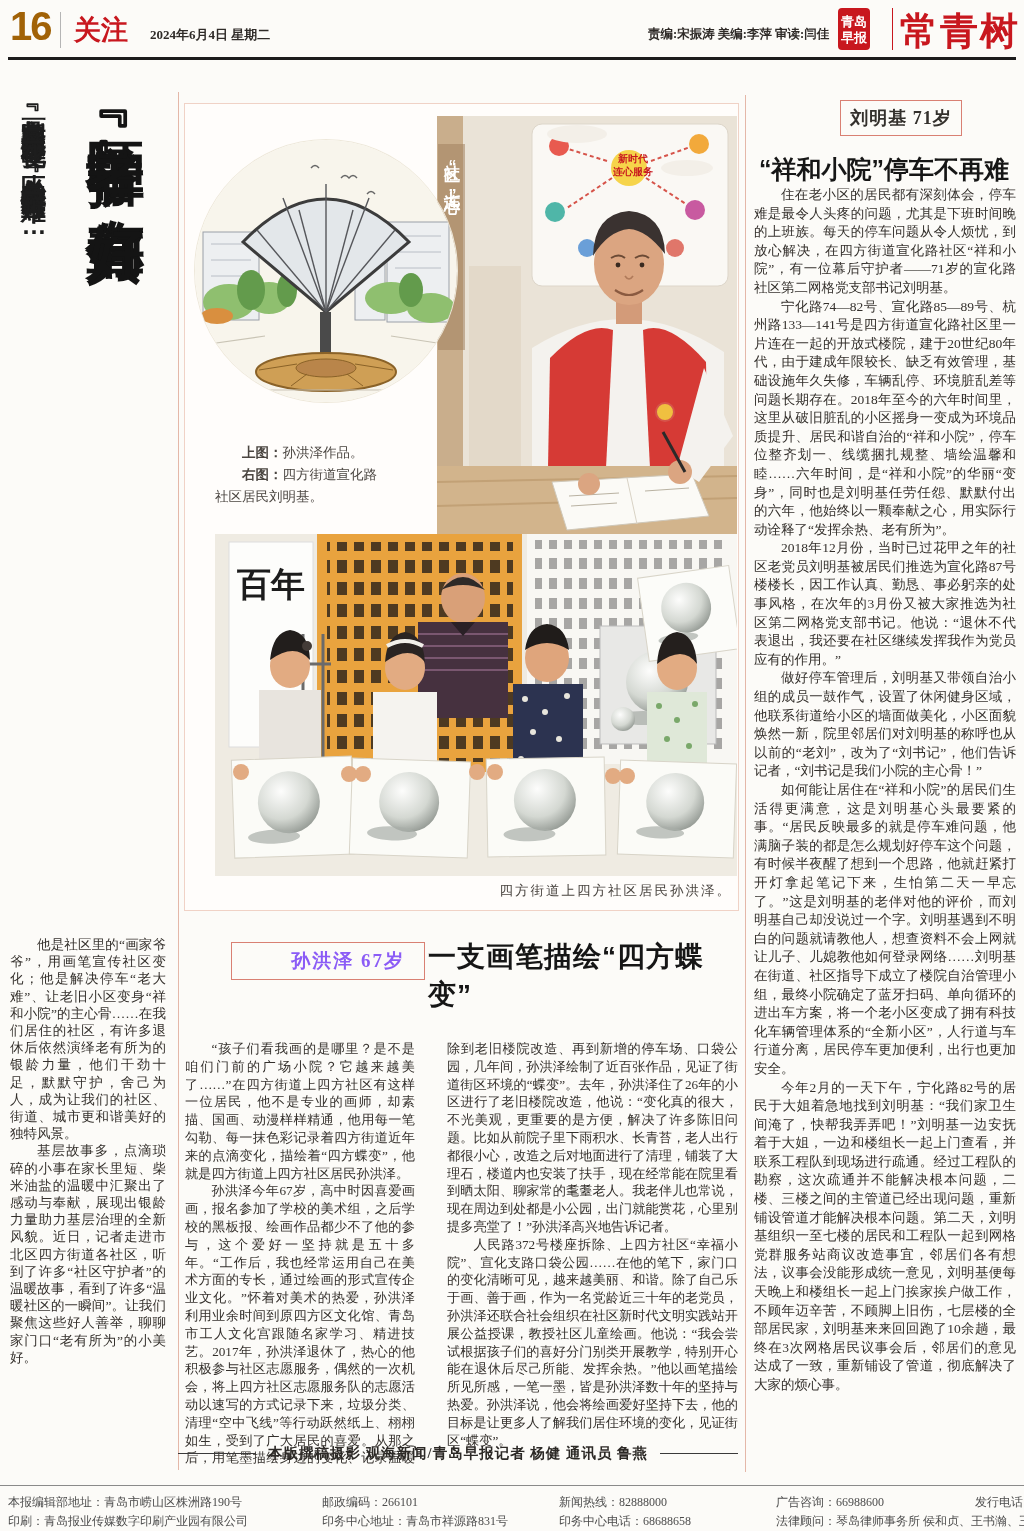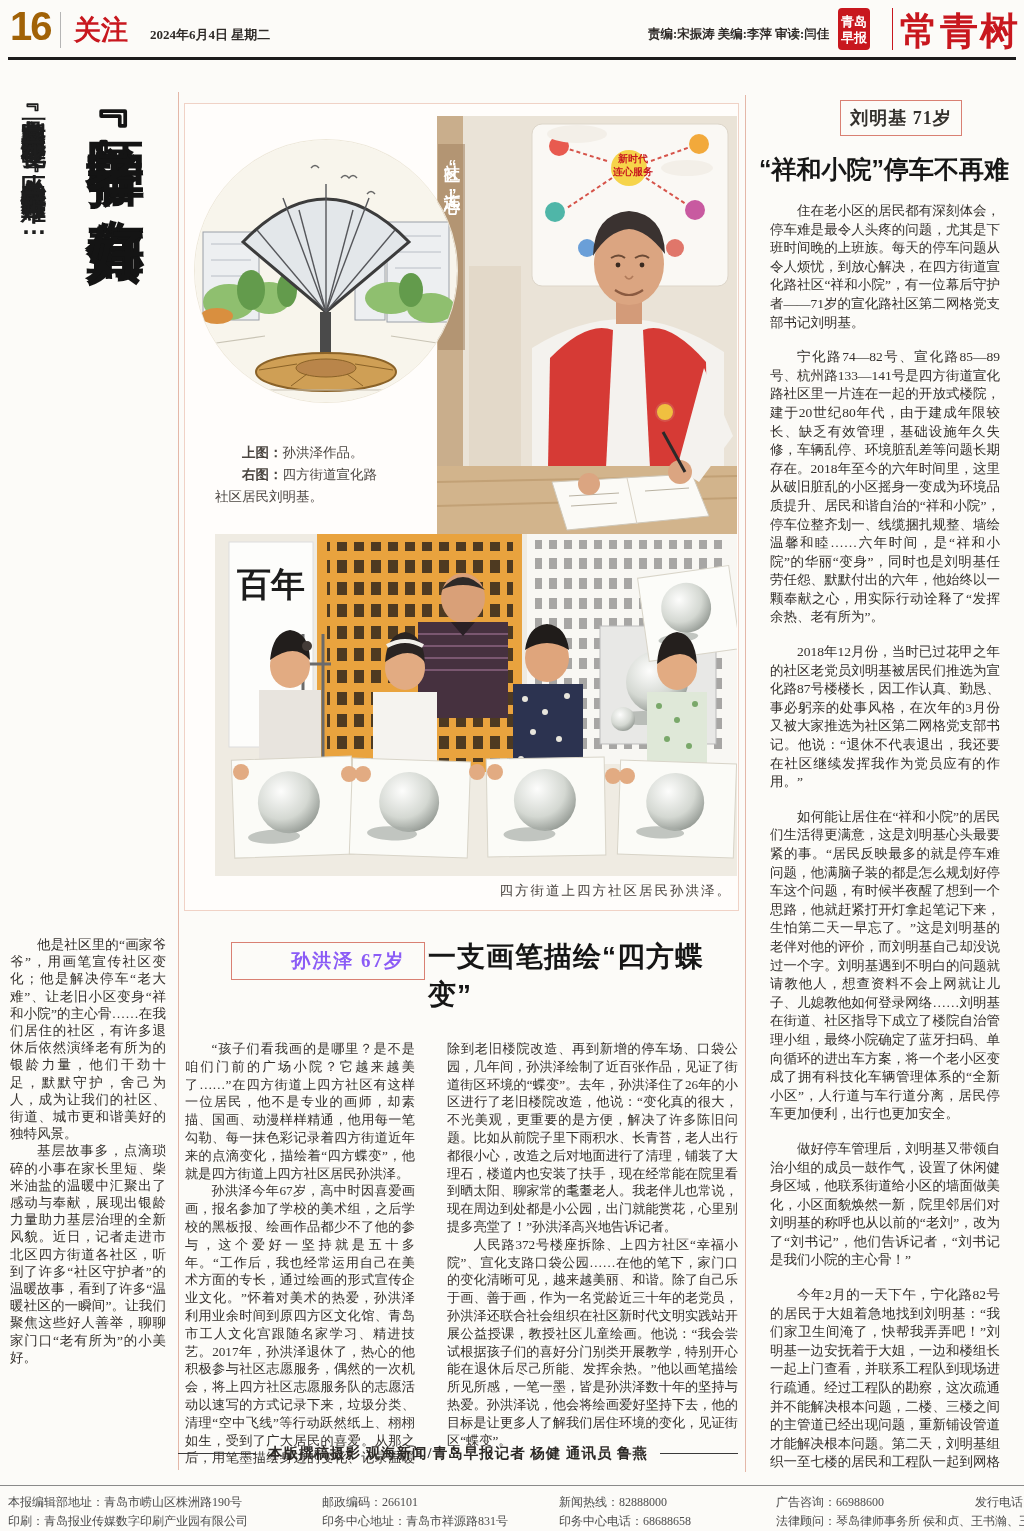--- a/index.html
+++ b/index.html
@@ -54,21 +54,21 @@
           font-size:14.5px;font-weight:bold;color:#2c2926;}
   .credit::before,.credit::after{content:"";flex:1;border-top:1.5px solid #3a3a3a;}
   .credit span{padding:0 12px;letter-spacing:1px;}
   
   .liu-head-box{position:absolute;left:840px;top:100px;width:120px;height:34px;border:1.5px solid #d98073;
                 display:flex;align-items:center;justify-content:center;font-size:18px;font-weight:bold;color:#33302c;letter-spacing:1px;}
   .liu-title{position:absolute;left:752px;top:142px;width:264px;text-align:center;font-family:"Liberation Sans",sans-serif;
              font-size:25px;font-weight:900;color:#161616;margin-top:11px;}
   .liu-body{position:absolute;left:754px;top:186px;width:262px;height:1286px;overflow:hidden;
             font-size:13.5px;line-height:18.6px;text-align:justify;color:#34302c;}
-  .liu-body p{margin:16px;text-indent:2em;}
+  .liu-body p{margin:0;text-indent:2em;}
   
   .footer{position:absolute;left:0;top:1485px;width:1024px;height:46px;border-top:1.5px solid #8a8a8a;
           font-size:12px;color:#4c4c4c;}
   .footer .fr{position:absolute;left:8px;width:1010px;display:grid;grid-template-columns:295px 218px 198px 180px 0fr;column-gap:19px;white-space:nowrap;}
   .footer .r1{top:8px;}
   .footer .r2{top:27px;}
 </style>
 </head>
 <body>
 
@@ -365,22 +365,22 @@
   <div class="credit">
       <span>本版撰稿摄影 观海新闻/青岛早报记者 杨健 通讯员 鲁燕</span>
     </div>
 
   <div class="liu-head-box">刘明基 71岁</div>
   <div class="liu-title">“祥和小院”停车不再难</div>
   <div class="liu-body">
       <p>住在老小区的居民都有深刻体会，停车难是最令人头疼的问题，尤其是下班时间晚的上班族。每天的停车问题从令人烦忧，到放心解决，在四方街道宣化路社区“祥和小院”，有一位幕后守护者——71岁的宣化路社区第二网格党支部书记刘明基。</p>
       <p>宁化路74—82号、宣化路85—89号、杭州路133—141号是四方街道宣化路社区里一片连在一起的开放式楼院，建于20世纪80年代，由于建成年限较长、缺乏有效管理，基础设施年久失修，车辆乱停、环境脏乱差等问题长期存在。2018年至今的六年时间里，这里从破旧脏乱的小区摇身一变成为环境品质提升、居民和谐自治的“祥和小院”，停车位整齐划一、线缆捆扎规整、墙绘温馨和睦……六年时间，是“祥和小院”的华丽“变身”，同时也是刘明基任劳任怨、默默付出的六年，他始终以一颗奉献之心，用实际行动诠释了“发挥余热、老有所为”。</p>
       <p>2018年12月份，当时已过花甲之年的社区老党员刘明基被居民们推选为宣化路87号楼楼长，因工作认真、勤恳、事必躬亲的处事风格，在次年的3月份又被大家推选为社区第二网格党支部书记。他说：“退休不代表退出，我还要在社区继续发挥我作为党员应有的作用。”</p>
+      <p>做好停车管理后，刘明基又带领自治小组的成员一鼓作气，设置了休闲健身区域，他联系街道给小区的墙面做美化，小区面貌焕然一新，院里邻居们对刘明基的称呼也从以前的“老刘”，改为了“刘书记”，他们告诉记者，“刘书记是我们小院的主心骨！”</p>
       <p>如何能让居住在“祥和小院”的居民们生活得更满意，这是刘明基心头最要紧的事。“居民反映最多的就是停车难问题，他满脑子装的都是怎么规划好停车这个问题，有时候半夜醒了想到一个思路，他就赶紧打开灯拿起笔记下来，生怕第二天一早忘了。”这是刘明基的老伴对他的评价，而刘明基自己却没说过一个字。刘明基遇到不明白的问题就请教他人，想查资料不会上网就让儿子、儿媳教他如何登录网络……刘明基在街道、社区指导下成立了楼院自治管理小组，最终小院确定了蓝牙扫码、单向循环的进出车方案，将一个老小区变成了拥有科技化车辆管理体系的“全新小区”，人行道与车行道分离，居民停车更加便利，出行也更加安全。</p>
-      <p>做好停车管理后，刘明基又带领自治小组的成员一鼓作气，设置了休闲健身区域，他联系街道给小区的墙面做美化，小区面貌焕然一新，院里邻居们对刘明基的称呼也从以前的“老刘”，改为了“刘书记”，他们告诉记者，“刘书记是我们小院的主心骨！”</p>
       <p>今年2月的一天下午，宁化路82号的居民于大姐着急地找到刘明基：“我们家卫生间淹了，快帮我弄弄吧！”刘明基一边安抚着于大姐，一边和楼组长一起上门查看，并联系工程队到现场进行疏通。经过工程队的勘察，这次疏通并不能解决根本问题，二楼、三楼之间的主管道已经出现问题，重新铺设管道才能解决根本问题。第二天，刘明基组织一至七楼的居民和工程队一起到网格党群服务站商议改造事宜，邻居们各有想法，议事会没能形成统一意见，刘明基便每天晚上和楼组长一起上门挨家挨户做工作，不顾年迈辛苦，不顾脚上旧伤，七层楼的全部居民家，刘明基来来回回跑了10余趟，最终在3次网格居民议事会后，邻居们的意见达成了一致，重新铺设了管道，彻底解决了大家的烦心事。</p>
     </div>
 
   <div class="footer">
     <div class="fr r1">
       <span>本报编辑部地址：青岛市崂山区株洲路190号</span>
       <span>邮政编码：266101</span>
       <span>新闻热线：82888000</span>
       <span>广告咨询：66988600</span>
       <span>发行电话：82880022</span>

